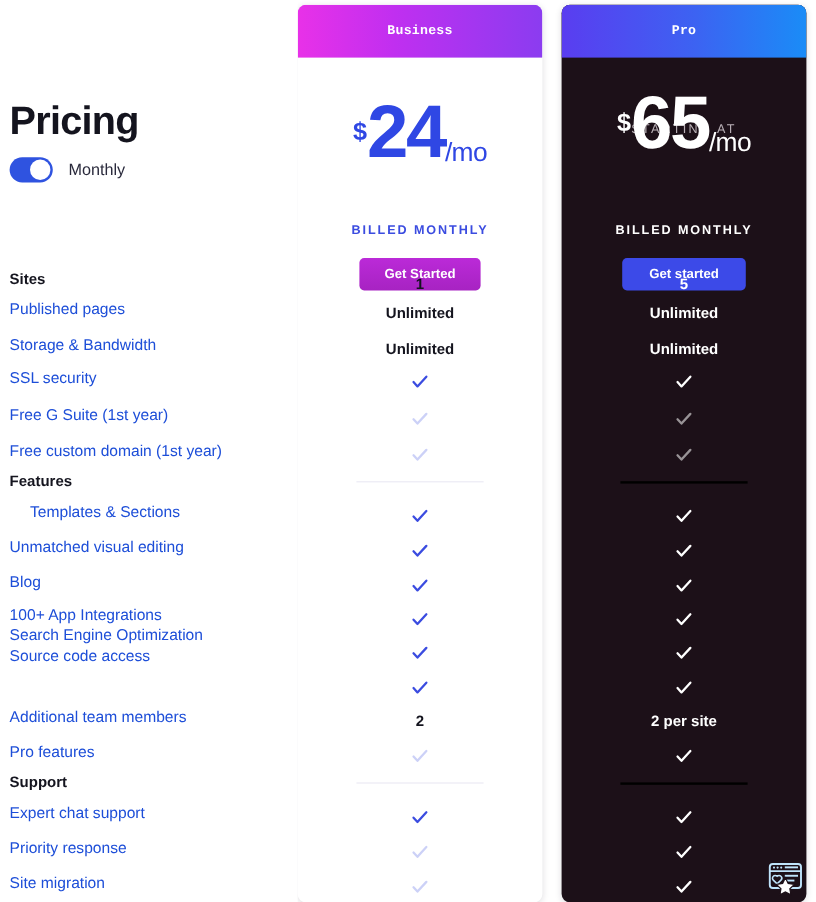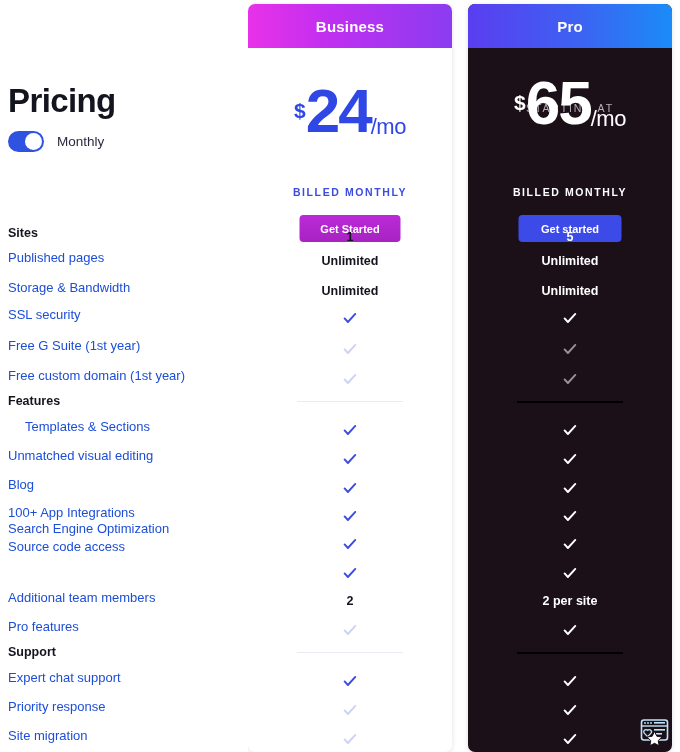--- a/index.html
+++ b/index.html
@@ -129,24 +129,25 @@
     align-items: center;
     justify-content: center;
   }
   .card.business .card-header {
     background: linear-gradient(90deg, #e831e8 0%, #c02ff0 40%, #8b3cf0 100%);
   }
   .card.pro .card-header {
     background: linear-gradient(90deg, #5a3df0 0%, #3c63f2 55%, #1a8cf7 100%);
   }
   .card-header-title {
-    font-size: 15px;
+    font-size: 11px;
     font-weight: 700;
     color: #ffffff;
     letter-spacing: 0.2px;
+    font-family: Liberation Mono, monospace;
   }
 
   
   .price-block {
     position: relative;
     height: 166px;
     text-align: center;
   }
 
   .starting-at {

